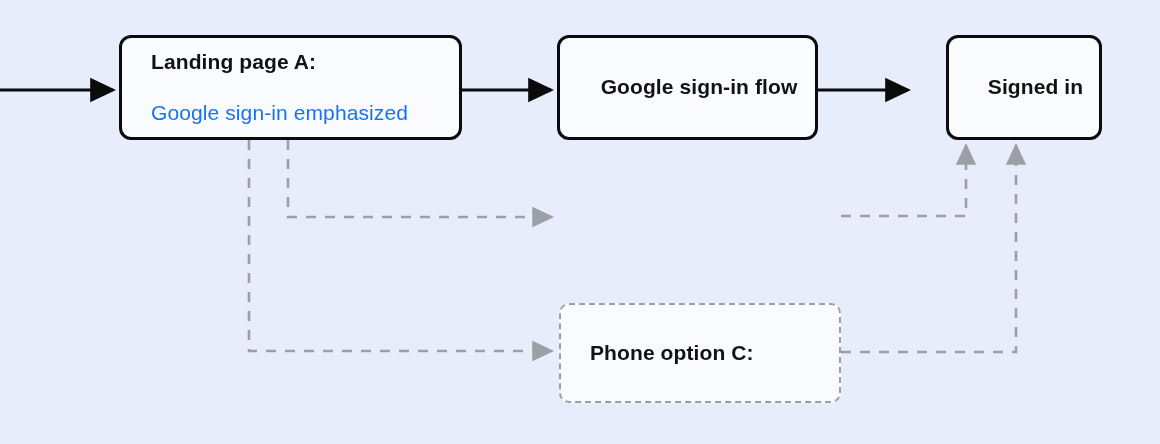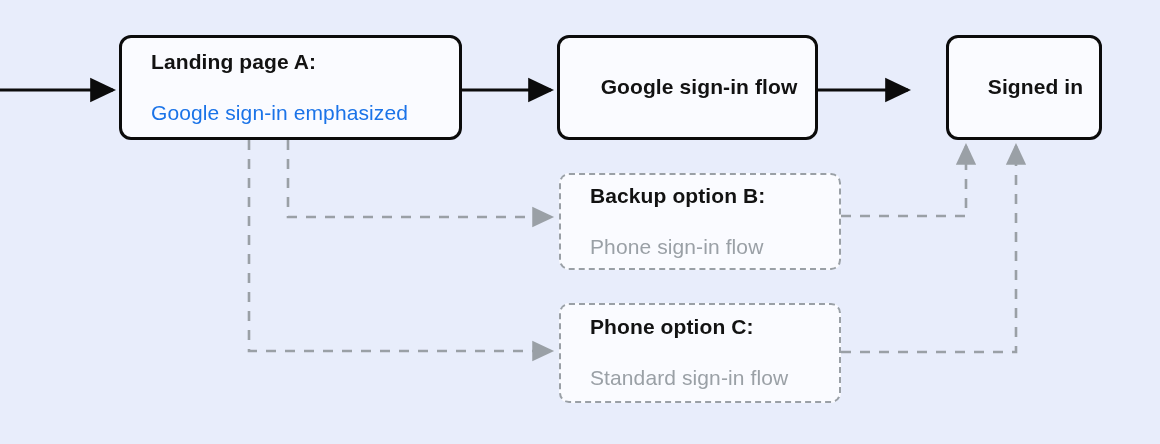--- a/index.html
+++ b/index.html
@@ -81,23 +81,18 @@
   </div>
 
   <div class="node solid center" id="node-google">
     <div class="line single">Google sign-in flow</div>
   </div>
 
   <div class="node solid center" id="node-signedin">
     <div class="line single">Signed in</div>
   </div>
 
-  <div class="node dashed two-line pad-left" id="node-b">
-    <div class="line title">Backup option B:</div>
-    <div class="line sub-gray">Phone sign-in flow</div>
-  </div>
 
   <div class="node dashed two-line pad-left" id="node-c">
     <div class="line title">Phone option C:</div>
-    <div class="line sub-gray">Standard sign-in flow</div>
   </div>
 
 </div>
 
 </body></html>

